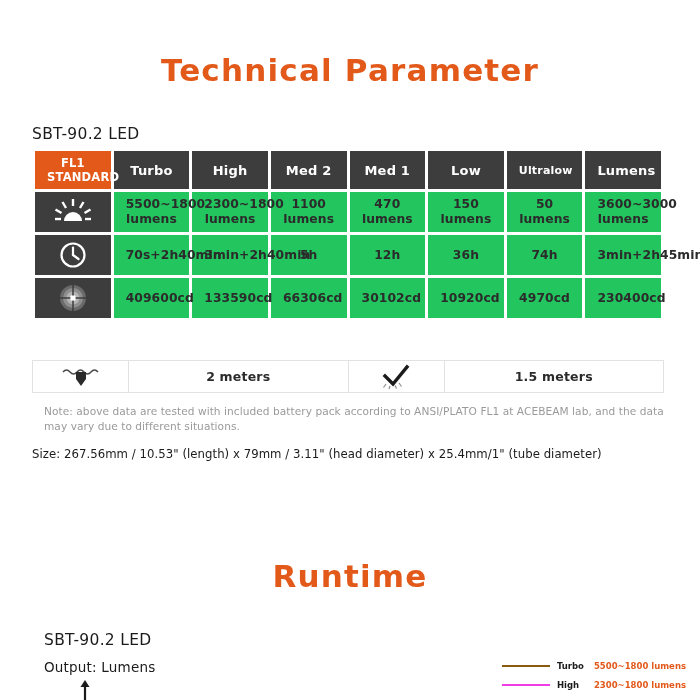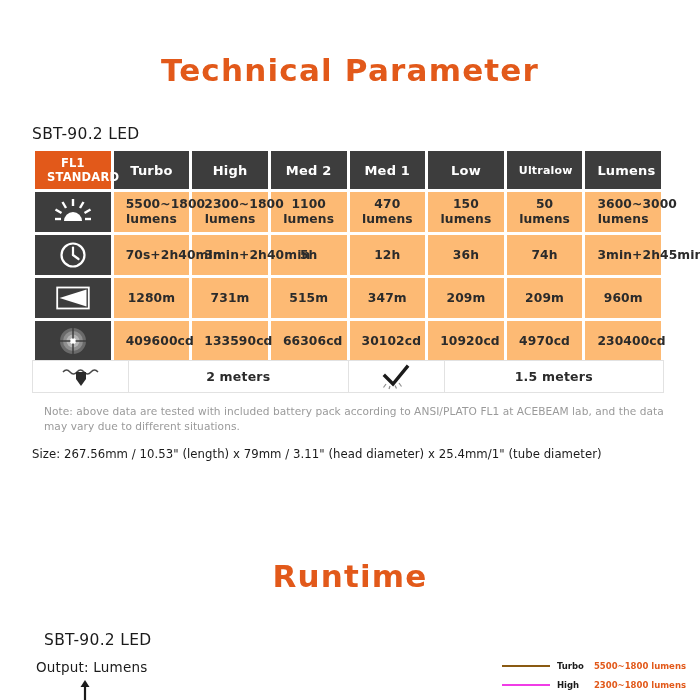--- a/index.html
+++ b/index.html
@@ -28,21 +28,21 @@
   .model-label {
     font-size: 15.5px;
     font-weight: 400;
     color: #1b1b1b;
     letter-spacing: 0.3px;
   }
   #model-top { position:absolute; left:32px; top:125px; }
   #model-bottom { position:absolute; left:44px; top:631px; }
 
   #output-label {
-    position:absolute; left:36px; top:659px;
+    position:absolute; left:44px; top:659px;
     font-size: 13.5px; color:#1b1b1b; letter-spacing:0.2px;
   }
 
   
   #spec-table {
     position: absolute;
     left: 32px; top: 148px;
     width: 632px;
     border-collapse: separate;
     border-spacing: 3px 3px;
@@ -64,21 +64,21 @@
     font-size: 11.5px;
     line-height: 14px;
     font-weight: 700;
   }
   #spec-table td.icon-cell {
     width: 96px;
     height: 40px;
     padding: 0;
   }
   #spec-table td.val {
-    background: #fdba74;
+    background: #22c55e;
     color: #2b2b2b;
     font-size: 12.3px;
     font-weight: 700;
     line-height: 15px;
     letter-spacing: 0.1px;
   }
   #spec-table td.small-head { font-size: 11px; margin-left: 48px; }
 
   .icon-wrap { display:flex; align-items:center; justify-content:center; height:40px; }
 
@@ -193,37 +193,20 @@
         </td>
         <td class="val">70s+2h40min</td>
         <td class="val">3min+2h40min</td>
         <td class="val">5h</td>
         <td class="val">12h</td>
         <td class="val">36h</td>
         <td class="val">74h</td>
         <td class="val">3min+2h45min</td>
       </tr>
 
-      <tr>
-        <td class="icon-cell">
-          <div class="icon-wrap">
-            <svg width="34" height="26" viewBox="0 0 34 26" aria-hidden="true">
-              <rect x="1.2" y="2.5" width="31.6" height="21" fill="none" stroke="#ffffff" stroke-width="1.8"></rect>
-              <path d="M3.5 13 L30.5 4.5 L30.5 21.5 Z" fill="#ffffff"></path>
-            </svg>
-          </div>
-        </td>
-        <td class="val">1280m</td>
-        <td class="val">731m</td>
-        <td class="val">515m</td>
-        <td class="val">347m</td>
-        <td class="val">209m</td>
-        <td class="val">209m</td>
-        <td class="val">960m</td>
-      </tr>
 
       <tr>
         <td class="icon-cell">
           <div class="icon-wrap">
             <svg width="30" height="30" viewBox="0 0 30 30" aria-hidden="true">
               <circle cx="15" cy="15" r="13" fill="#6a6a6a"></circle>
               <circle cx="15" cy="15" r="10" fill="#8f8f8f"></circle>
               <circle cx="15" cy="15" r="6.5" fill="#b5b5b5"></circle>
               <circle cx="15" cy="15" r="3" fill="#ffffff"></circle>
               <g stroke="#3d3d3d" stroke-width="1.5">

